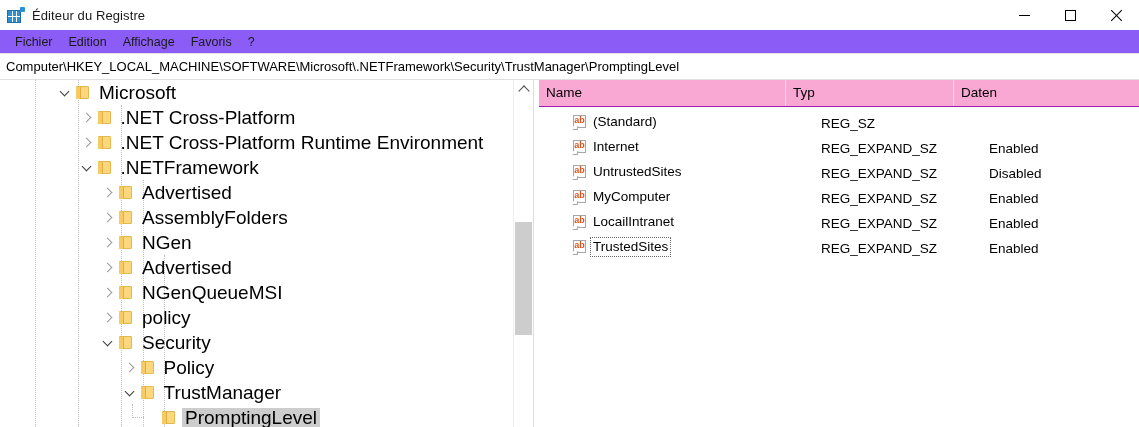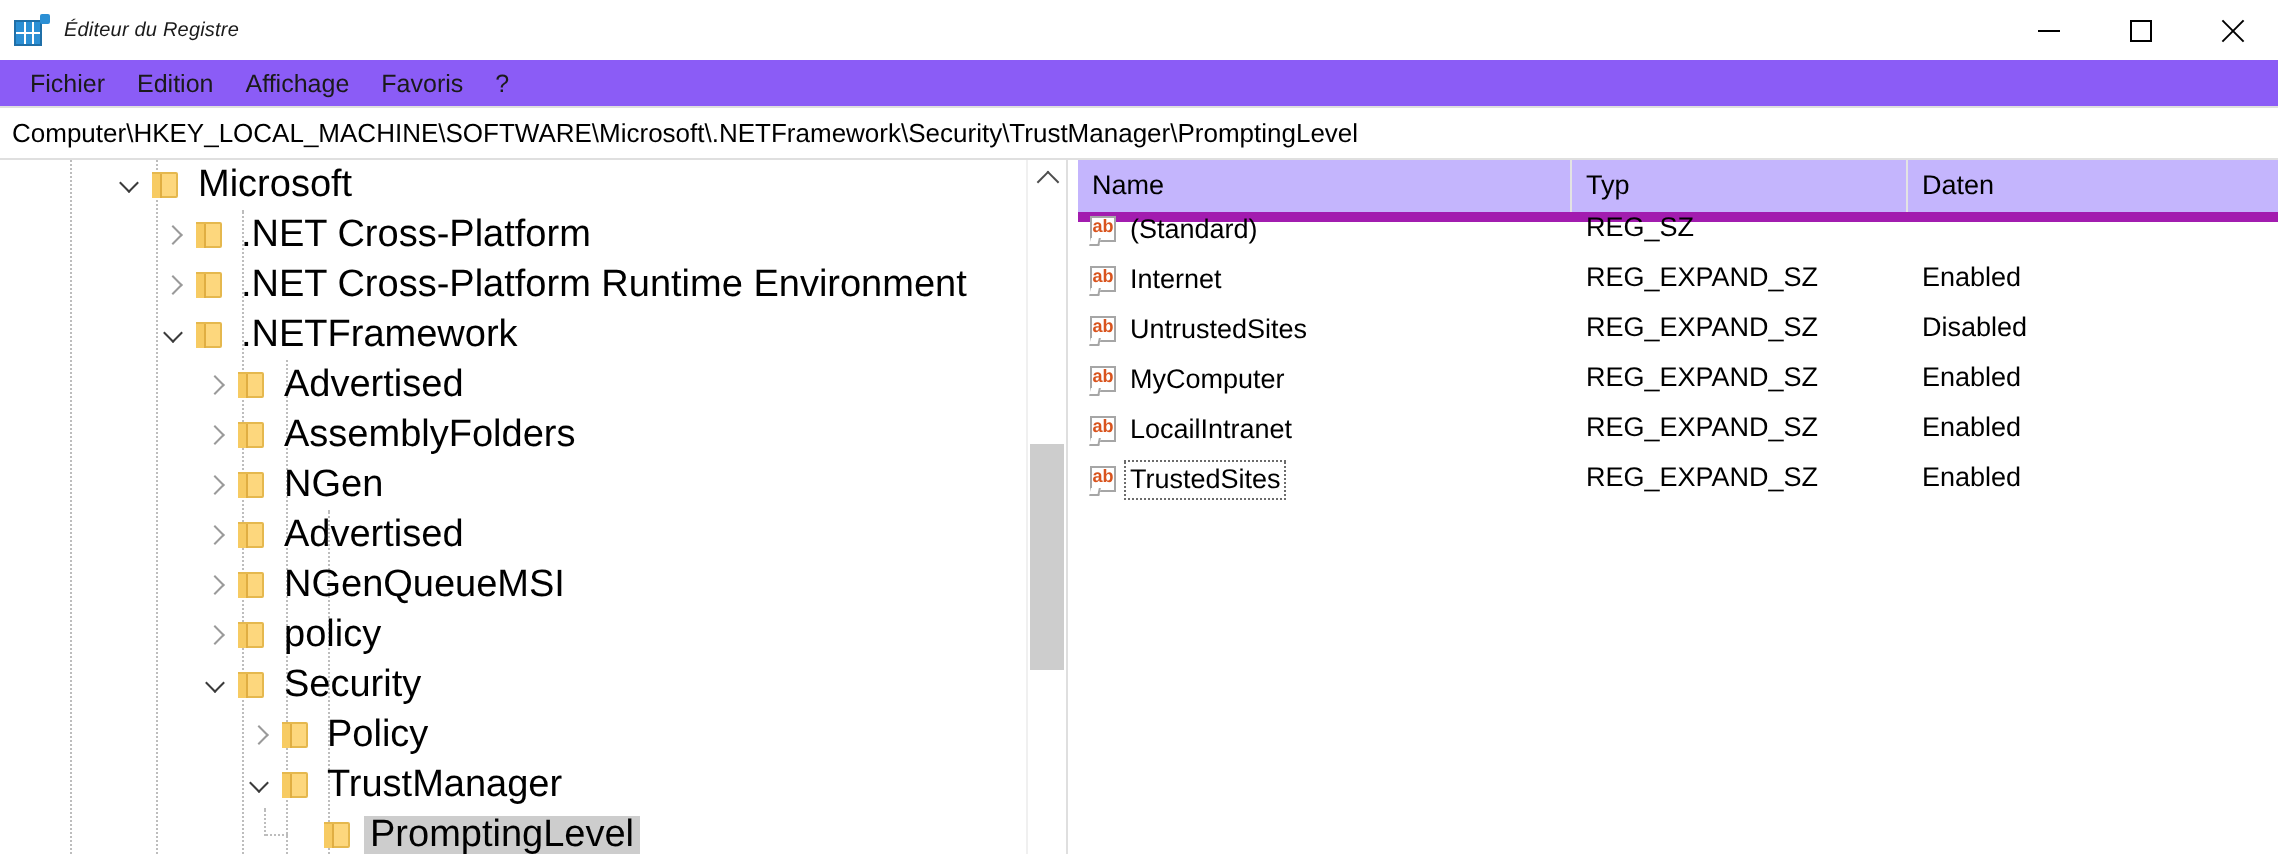--- a/index.html
+++ b/index.html
@@ -63,24 +63,23 @@
   .app-icon .dot {
     position: absolute;
     right: -1px;
     top: 0px;
     width: 5px;
     height: 5px;
     background: #2b8fd4;
     border-radius: 1px;
   }
   .title-text {
-    font-size: 10px;
+    font-size: 13px;
     color: #1a1a1a;
     letter-spacing: 0.1px;
-    font-style: italic;
   }
   .win-buttons {
     position: absolute;
     right: 0;
     top: 0;
     height: 30px;
     display: flex;
   }
   .win-btn {
     width: 46px;
@@ -302,22 +301,22 @@
     height: 113px;
     background: #cdcdcd;
     cursor: default;
   }
 
   
   .list-header {
     height: 26px;
     display: flex;
     align-items: center;
-    background: #c4b5fd;
-    border-bottom: 5px solid #a21caf;
+    background: #f9a8d4;
+    border-bottom: 1px solid #a21caf;
   }
   .col-head {
     font-size: 13.5px;
     color: #000000;
     height: 26px;
     line-height: 26px;
     box-sizing: border-box;
     padding-left: 7px;
     border-right: 1px solid #e3e3e3;
     cursor: default;
@@ -325,22 +324,23 @@
     white-space: nowrap;
   }
   .col-name { width: 247px; flex: 0 0 247px; }
   .col-type { width: 168px; flex: 0 0 168px; }
   .col-data { flex: 1 1 auto; border-right: none; }
 
   .list-rows { position: absolute; left: 0; right: 0; top: 26px; bottom: 0; }
   .list-row {
     height: 25px;
     display: flex;
-    align-items: flex-start;
+    align-items: flex-end;
     cursor: default;
+    margin-left: 28px;
   }
   .cell-name {
     width: 247px;
     flex: 0 0 247px;
     display: flex;
     align-items: center;
     padding-left: 5px;
     box-sizing: border-box;
     white-space: nowrap;
   }

